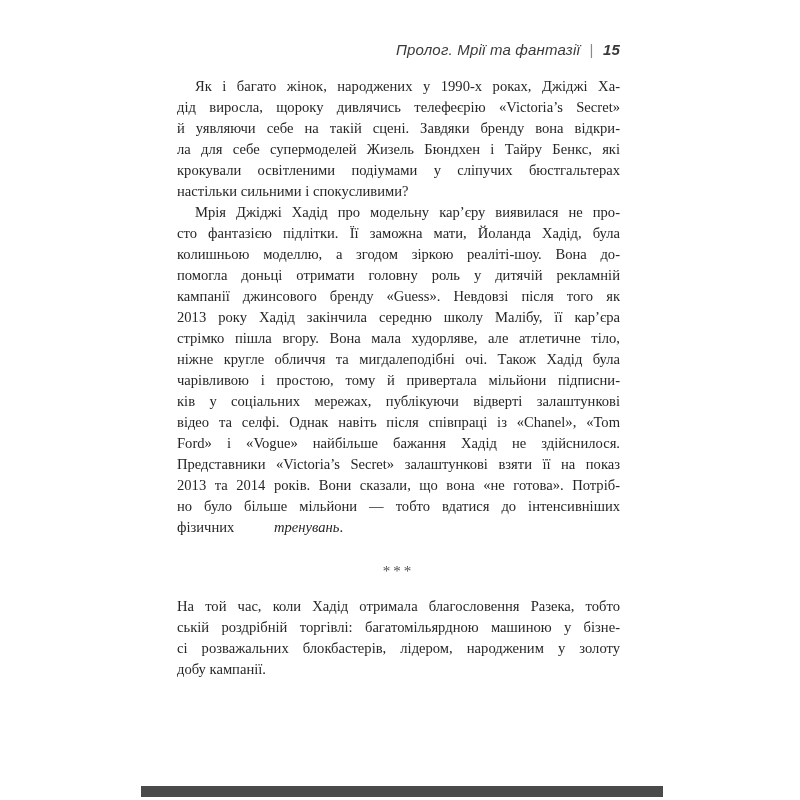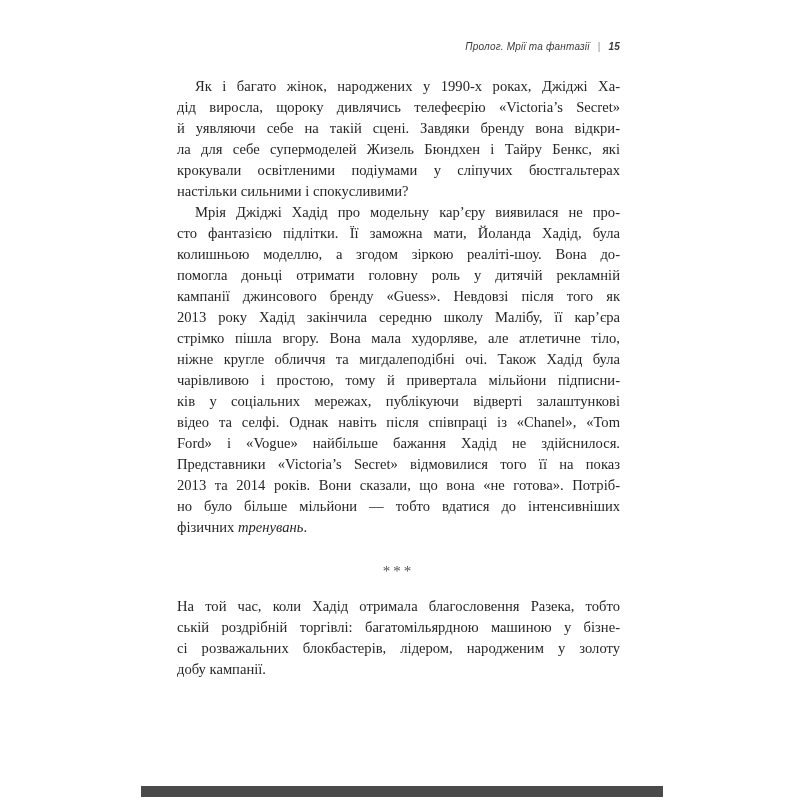--- a/index.html
+++ b/index.html
@@ -16,21 +16,21 @@
     background: #ffffff;
   }
   .running-head {
     position: absolute;
     top: 41px;
     left: 177px;
     width: 443px;
     text-align: right;
     font-family: "Liberation Sans", "DejaVu Sans", sans-serif;
     font-style: italic;
-    font-size: 10px;
+    font-size: 15px;
     letter-spacing: 0.2px;
     color: #3a3a3a;
   }
   .rh-sep { color: #8a8a8a; padding: 0 5px; font-style: normal; font-weight: 300; }
   .rh-page { font-weight: 600; }
   .body-text {
     position: absolute;
     top: 76px;
     left: 177px;
     width: 443px;
@@ -56,21 +56,21 @@
     color: #4f4f4f;
   }
   .bottom-bar {
     position: absolute;
     left: 141px;
     top: 786px;
     width: 522px;
     height: 11px;
     background: #4a4a4a;
   }
-  em { font-style: italic; }
+  em { font-style: italic; margin-left: 36px; }
 </style>
 </head>
 <body>
 
 <div class="page">
 
   <div class="running-head" style="color: rgb(58, 58, 58);">
     <span class="rh-title">Пролог. Мрії та фантазії</span>
     <span class="rh-sep">|</span>
     <span class="rh-page">15</span>
@@ -93,21 +93,21 @@
       <div class="line">колишньою моделлю, а згодом зіркою реаліті-шоу. Вона до-</div>
       <div class="line">помогла доньці отримати головну роль у дитячій рекламній</div>
       <div class="line">кампанії джинсового бренду «Guess». Невдовзі після того як</div>
       <div class="line">2013 року Хадід закінчила середню школу Малібу, її кар’єра</div>
       <div class="line">стрімко пішла вгору. Вона мала худорляве, але атлетичне тіло,</div>
       <div class="line">ніжне кругле обличчя та мигдалеподібні очі. Також Хадід була</div>
       <div class="line">чарівливою і простою, тому й привертала мільйони підписни-</div>
       <div class="line">ків у соціальних мережах, публікуючи відверті залаштункові</div>
       <div class="line">відео та селфі. Однак навіть після співпраці із «Chanel», «Tom</div>
       <div class="line">Ford» і «Vogue» найбільше бажання Хадід не здійснилося.</div>
-      <div class="line">Представники «Victoria’s Secret» відмовилися того її на показ</div>
+      <div class="line">Представники «Victoria’s Secret» залаштункові взяти її на показ</div>
       <div class="line">2013 та 2014 років. Вони сказали, що вона «не готова». Потріб-</div>
       <div class="line">но було більше мільйони — тобто вдатися до інтенсивніших</div>
       <div class="line last"><span>фізичних </span><em>тренувань</em><span>.</span></div>
     </div>
 
     <div class="section-break">***</div>
 
     <div>
       <div class="line">На той час, коли Хадід отримала благословення Разека, тобто</div>
       <div class="line">ській роздрібній торгівлі: багатомільярдною машиною у бізне-</div>

